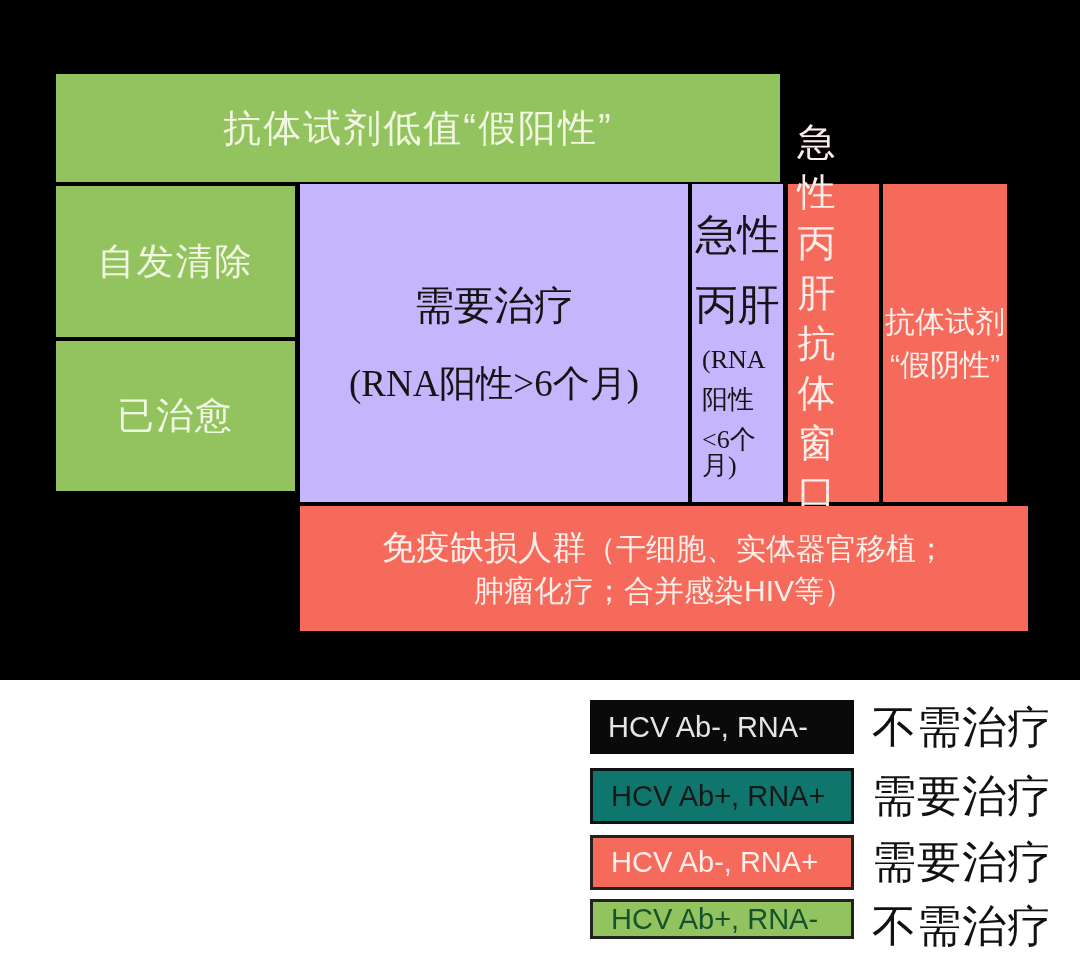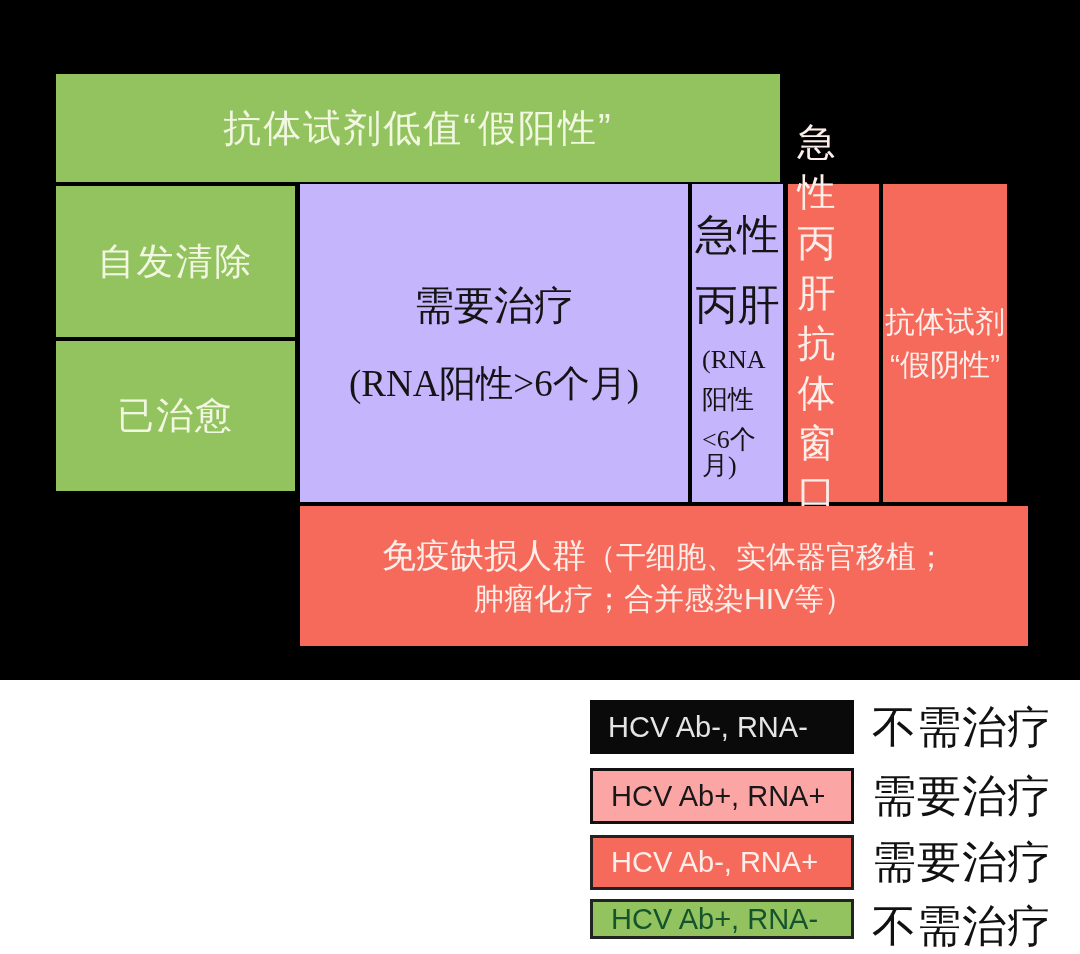--- a/index.html
+++ b/index.html
@@ -50,35 +50,35 @@
   }
   .window-col .wrap{width:72px;word-break:break-all;}
 
   .fneg{
     left:883px;top:184px;width:124px;height:318px;
     flex-direction:column;font-size:30px;line-height:1.45;
     white-space:nowrap;overflow:visible;
   }
 
   .immuno{
-    left:300px;top:506px;width:728px;height:140px;
+    left:300px;top:506px;width:728px;height:125px;
     flex-direction:column;line-height:1.35;
   }
   .immuno .t{font-size:34px;}
   .immuno .p{font-size:30px;}
 
   
   .legend-swatch{
     position:absolute;left:590px;width:264px;
     display:flex;align-items:center;
     padding-left:18px;box-sizing:border-box;
     font-size:29px;
   }
   .sw1{top:700px;height:54px;background:#0a0a0a;color:#e5e5e5;}
-  .sw2{top:768px;height:56px;background:#fca5a5;color:#181818;border:3px solid #111111;}
+  .sw2{top:768px;height:56px;background:#0f766e;color:#181818;border:3px solid #111111;}
   .sw3{top:835px;height:55px;background:#f66a5b;color:#fdeeea;border:3px solid #222222;}
   .sw4{top:899px;height:40px;background:#92c35f;color:#14532d;border:3px solid #222222;}
 
   .legend-result{
     position:absolute;left:872px;width:200px;
     display:flex;align-items:center;
     font-size:44px;color:#111111;font-weight:500;letter-spacing:1px;
   }
   .lr1{top:700px;height:54px;}
   .lr2{top:768px;height:56px;}

